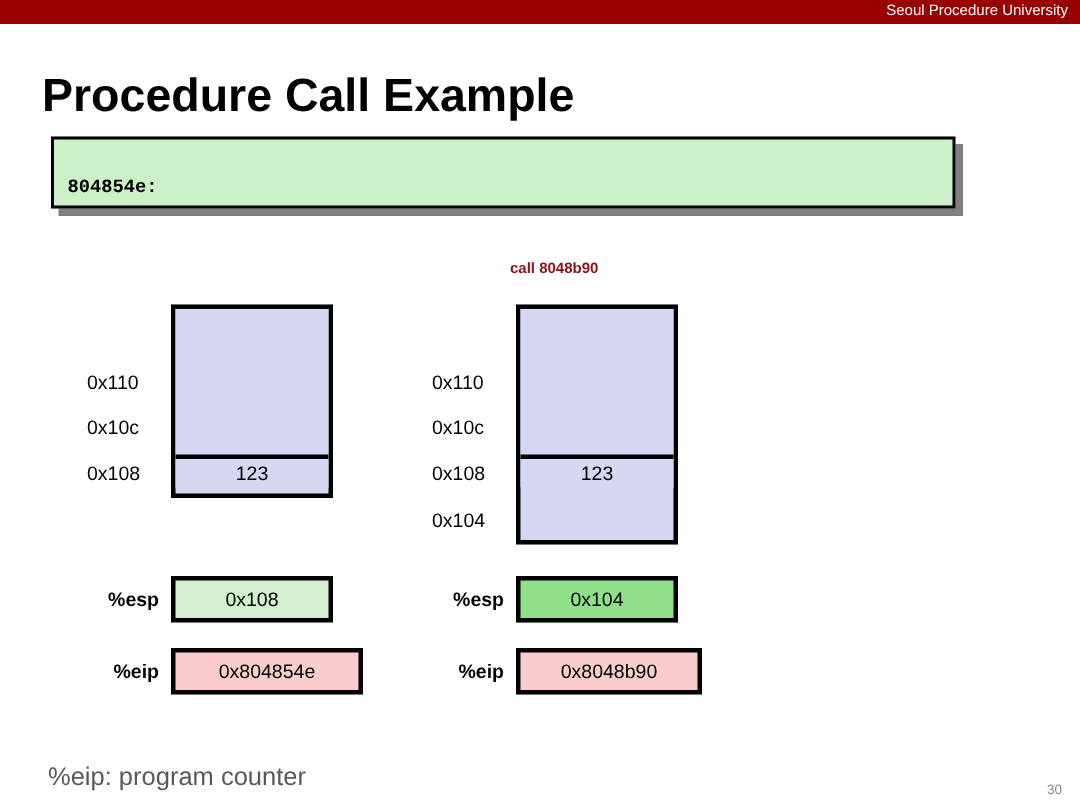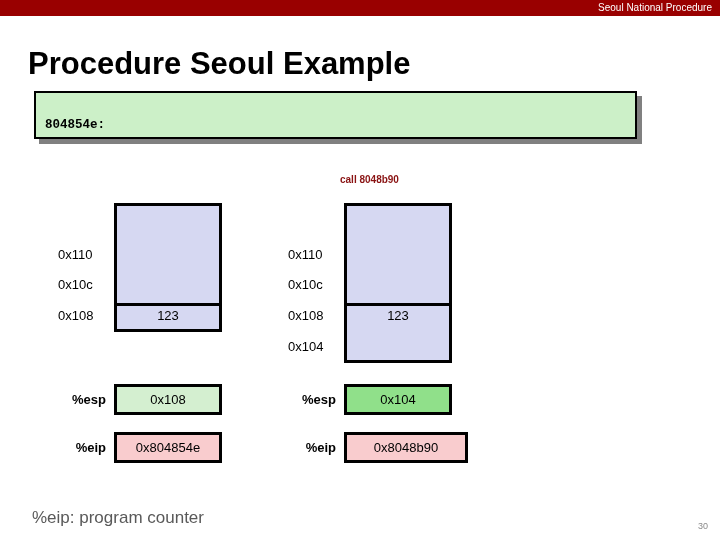--- a/index.html
+++ b/index.html
@@ -146,21 +146,21 @@
     font-size: 13px;
     color: #000000;
     display: flex;
     align-items: center;
     justify-content: center;
     white-space: nowrap;
     height: 31px;
   }
   .reg-esp-l { left: 114px; top: 384px; width: 108px; background: #d4efd0; }
   .reg-esp-r { left: 344px; top: 384px; width: 108px; background: #90e08a; }
-  .reg-eip-l { left: 114px; top: 432px; width: 108px; background: #f9ccce; }
+  .reg-eip-l { left: 114px; top: 432px; width: 128px; background: #f9ccce; }
   .reg-eip-r { left: 344px; top: 432px; width: 124px; background: #f9ccce; }
 
   
   .footer-note {
     position: absolute;
     left: 32px;
     top: 508px;
     font-size: 17px;
     color: #595959;
     white-space: nowrap;
@@ -170,23 +170,23 @@
     right: 12px;
     top: 521px;
     font-size: 9px;
     color: #8a8a8a;
   }
 </style>
 </head>
 <body>
 
 <div class="header-bar"></div>
-<div class="header-title">Seoul National Procedure</div>
-
-<div class="slide-title">Procedure Seoul Example</div>
+<div class="header-title">Seoul Procedure University</div>
+
+<div class="slide-title">Procedure Call Example</div>
 
 <div class="code-shadow"></div>
 <div class="code-box">
   <div class="code-line l0">
     <span class="col-addr">804854e:</span>
     <span class="col-bytes">e8 3d 06 00 00</span>
     
     
   </div>
   <div class="code-line l1">

